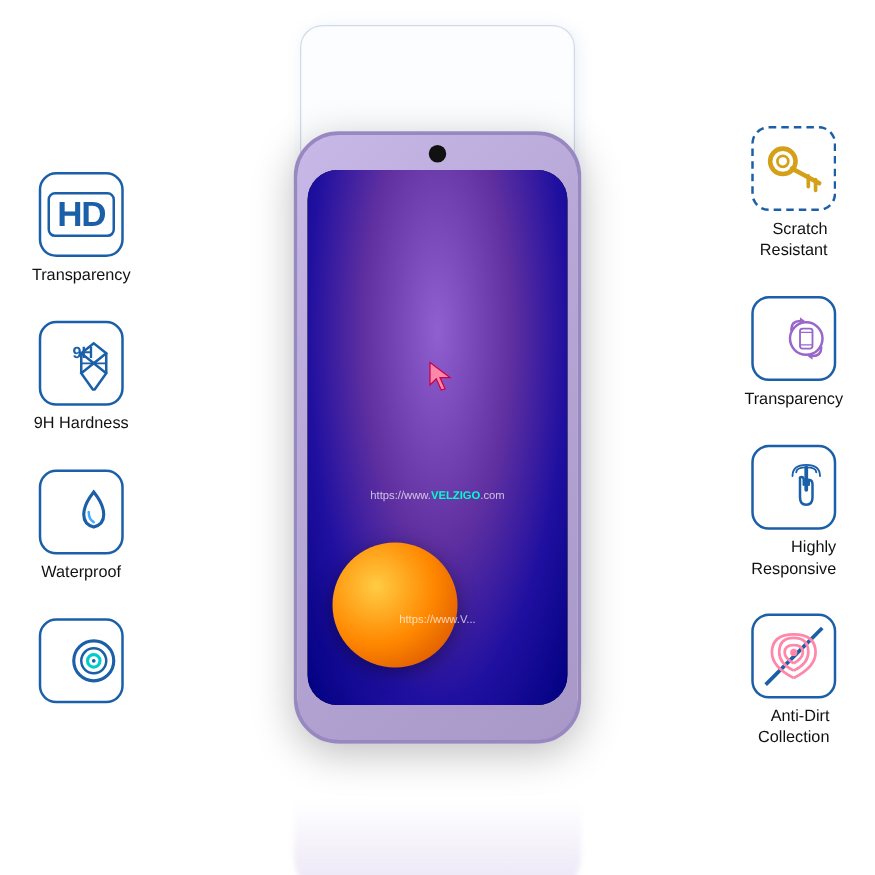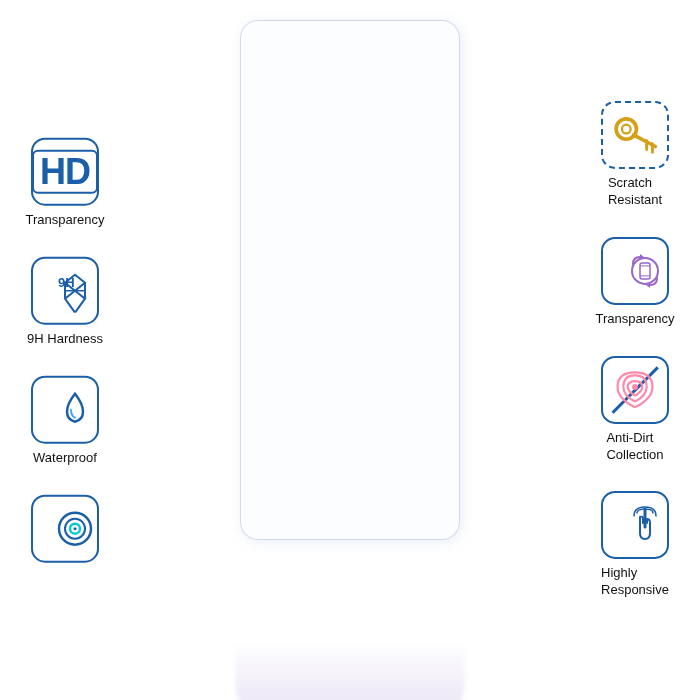--- a/index.html
+++ b/index.html
@@ -66,39 +66,39 @@
     }
 
     .icon-box svg {
       width: 44px;
       height: 44px;
     }
 
     .feature-label {
       font-size: 13px;
       color: #111;
-      text-align: left;
+      text-align: right;
       font-weight: 500;
       line-height: 1.3;
     }
 
     
     .hd-box {
       border: 2.5px solid #1a5fa8;
       border-radius: 14px;
       width: 68px;
       height: 68px;
       display: flex;
       align-items: center;
       justify-content: center;
       background: #fff;
     }
 
     .hd-text {
-      font-size: 36px;
+      font-size: 28px;
       font-weight: 900;
       color: #1a5fa8;
       line-height: 1;
       border: 2.5px solid #1a5fa8;
       padding: 2px 6px;
       border-radius: 6px;
       letter-spacing: -1px;
     }
 
     
@@ -312,20 +312,35 @@
         </svg>
       </div>
     </div>
 
   </div>
 
   <div class="phone-center">
 
     <div class="screen-protector"></div>
 
+    <div class="phone-body">
+      <div class="phone-notch"></div>
+      <div class="phone-screen">
+        <div class="screen-content">
+
+          <div class="ball"></div>
+          <div class="watermark" style="bottom:38%">https://www.<span style="color:#00ffcc;font-weight:bold">VELZIGO</span>.com</div>
+          <div class="watermark2">https://www.V...</div>
+
+          <svg viewBox="0 0 30 30" style="position:absolute;top:35%;left:45%;width:30px;height:30px;">
+            <polygon points="4,4 4,22 9,17 13,26 16,25 12,16 20,16" fill="#ff88aa" stroke="#cc0044" stroke-width="1"></polygon>
+          </svg>
+        </div>
+      </div>
+    </div>
 
     <div class="phone-reflection"></div>
   </div>
 
   <div class="right-col">
 
     <div class="feature-item">
       <div class="icon-box-dashed">
         <svg viewBox="0 0 44 44">
 
@@ -352,43 +367,43 @@
 
           <rect x="17" y="14" width="10" height="16" rx="2" fill="none" stroke="#9966cc" stroke-width="1.5"></rect>
           <line x1="17" y1="17" x2="27" y2="17" stroke="#9966cc" stroke-width="1"></line>
           <line x1="17" y1="27" x2="27" y2="27" stroke="#9966cc" stroke-width="1"></line>
         </svg>
       </div>
       <span class="feature-label">Transparency</span>
     </div>
 
     <div class="feature-item">
+      <div class="icon-box">
+        <svg viewBox="0 0 44 44">
+
+          <path d="M22 6 C22 6 22 20 22 24" stroke="#1a5fa8" stroke-width="3" fill="none" stroke-linecap="round"></path>
+
+          <path d="M17 16 L17 30 Q17 36 22 36 Q27 36 27 30 L27 20 Q27 16 24 16 L24 20 Q24 18 22 18 Q20 18 20 20 L20 16 Q20 13 17 14Z" fill="none" stroke="#1a5fa8" stroke-width="2" stroke-linejoin="round"></path>
+
+          <path d="M14 10 Q14 6 22 6 Q30 6 30 10" fill="none" stroke="#1a5fa8" stroke-width="1.5" stroke-linecap="round"></path>
+          <path d="M11 13 Q11 4 22 4 Q33 4 33 13" fill="none" stroke="#1a5fa8" stroke-width="1.5" stroke-linecap="round"></path>
+        </svg>
+      </div>
+      <span class="feature-label">Highly<br>Responsive</span>
+    </div>
+
+    <div class="feature-item">
       <div class="icon-box-diag">
         <div class="diag-line"></div>
         <svg viewBox="0 0 44 44" style="position:relative;z-index:1;">
 
           <path d="M22 30 Q14 26 14 20 Q14 12 22 12 Q30 12 30 20 Q30 26 22 30" fill="none" stroke="#ff88aa" stroke-width="1.5"></path>
           <path d="M22 34 Q10 28 10 20 Q10 10 22 10 Q34 10 34 20 Q34 28 22 34" fill="none" stroke="#ff88aa" stroke-width="1.5"></path>
           <path d="M22 26 Q17 23 17 20 Q17 16 22 16 Q27 16 27 20 Q27 23 22 26" fill="none" stroke="#ff88aa" stroke-width="1.5"></path>
           <circle cx="22" cy="20" r="2" fill="#ff88aa"></circle>
         </svg>
       </div>
       <span class="feature-label">Anti-Dirt<br>Collection</span>
     </div>
 
-    <div class="feature-item">
-      <div class="icon-box">
-        <svg viewBox="0 0 44 44">
-
-          <path d="M22 6 C22 6 22 20 22 24" stroke="#1a5fa8" stroke-width="3" fill="none" stroke-linecap="round"></path>
-
-          <path d="M17 16 L17 30 Q17 36 22 36 Q27 36 27 30 L27 20 Q27 16 24 16 L24 20 Q24 18 22 18 Q20 18 20 20 L20 16 Q20 13 17 14Z" fill="none" stroke="#1a5fa8" stroke-width="2" stroke-linejoin="round"></path>
-
-          <path d="M14 10 Q14 6 22 6 Q30 6 30 10" fill="none" stroke="#1a5fa8" stroke-width="1.5" stroke-linecap="round"></path>
-          <path d="M11 13 Q11 4 22 4 Q33 4 33 13" fill="none" stroke="#1a5fa8" stroke-width="1.5" stroke-linecap="round"></path>
-        </svg>
-      </div>
-      <span class="feature-label">Highly<br>Responsive</span>
-    </div>
-
   </div>
 
 </div>
 
 </body></html>

